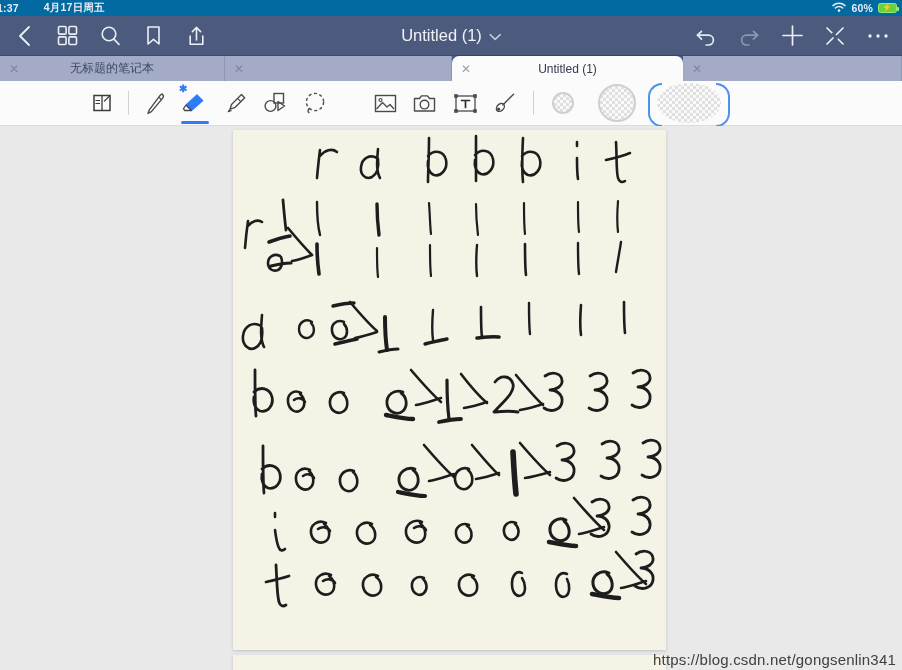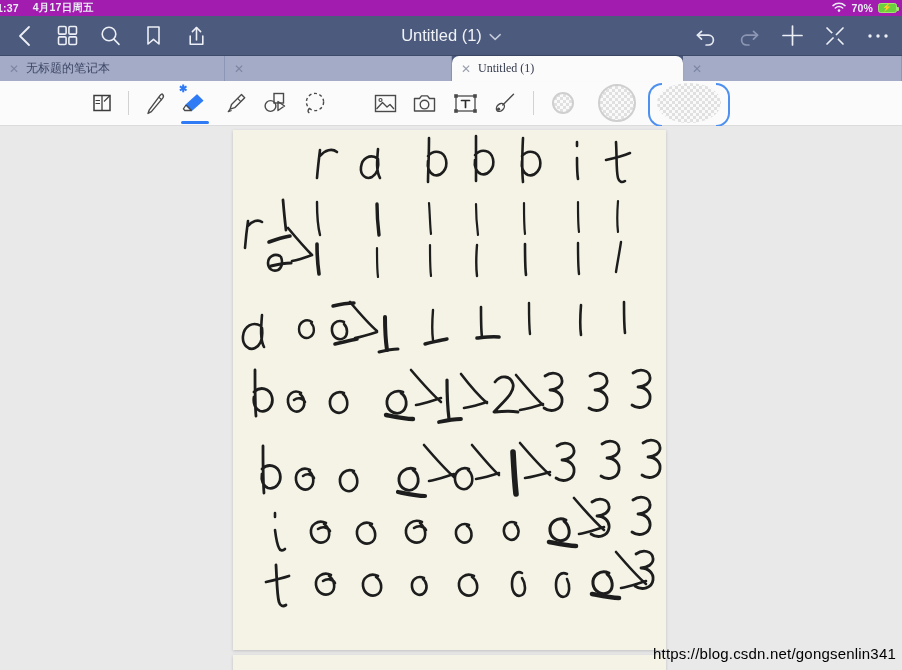--- a/index.html
+++ b/index.html
@@ -7,27 +7,27 @@
     width: 902px; height: 670px;
     overflow: hidden;
     font-family: "Liberation Sans", sans-serif;
     background: #e8e8e8;
   }
   #app { position: relative; width: 902px; height: 670px; overflow: hidden; }
 
   
   .statusbar {
     position: absolute; top: 0; left: 0; width: 902px; height: 16px;
-    background: #a21caf; color: #e9ecf3;
+    background: #0369a1; color: #e9ecf3;
     display: flex; align-items: center;
     font-size: 10.5px; font-weight: bold;
     letter-spacing: .2px;
   }
   .sb-time { margin-left: -3px; }
-  .sb-date { margin-left: 14px; font-weight: bold; }
+  .sb-date { margin-left: 25px; font-weight: bold; }
   .sb-right { margin-left: auto; display: flex; align-items: center; gap: 5px; padding-right: 5px; }
   .sb-batt {
     width: 19px; height: 10px; border: 1.2px solid #9fe870; border-radius: 2.5px;
     position: relative; background: #6ccf3d; display:flex; align-items:center; justify-content:center;
   }
   .sb-batt:after {
     content:""; position:absolute; right:-3px; top:3px; width:2px; height:4px;
     background:#9fe870; border-radius:0 1px 1px 0;
   }
   .bolt { font-size: 8px; color: #ffffff; line-height: 1; }
@@ -58,22 +58,22 @@
     background: #a3abc6; color: #3d4766;
     font-size: 12px; position: relative;
     border-right: 1px solid #8d96b4;
     cursor: pointer;
   }
   .tab .tab-close {
     position: absolute; left: 9px; top: 50%; transform: translateY(-50%);
     font-size: 12px; color: #7c85a3; line-height: 1;
   }
   .tab .tab-label {
-    width: 100%; text-align: left; padding: 0 26px;
-    white-space: nowrap; overflow: hidden; text-overflow: ellipsis; font-family: Liberation Serif, serif;
+    width: 100%; text-align: center; padding: 0 26px;
+    white-space: nowrap; overflow: hidden; text-overflow: ellipsis;
   }
   .tab.active {
     background: #fbfbfb; color: #333a4d;
     border-radius: 7px 7px 0 0; border-right: none;
     z-index: 3; box-shadow: 0 -1px 2px rgba(0,0,0,.08);
   }
   .tab.active .tab-close { color: #9aa0ad; }
 
   
   .toolbar {
@@ -126,43 +126,43 @@
   .page {
     position: absolute; left: 233px; top: 4px; width: 433px; height: 520px;
     background: #f4f3e6; box-shadow: 0 1px 3px rgba(0,0,0,.18);
   }
   .page2 {
     position: absolute; left: 233px; top: 529px; width: 433px; height: 40px;
     background: #f4f3e6; box-shadow: 0 1px 3px rgba(0,0,0,.18);
   }
   .ink { position: absolute; inset: 0; }
   .watermark {
-    position: absolute; right: 6px; bottom: 8px;
-    color: #000000; font-size: 15px;
+    position: absolute; right: 6px; bottom: 2px;
+    color: #404040; font-size: 15px;
     font-family: "Liberation Sans", sans-serif; white-space: nowrap;
     letter-spacing: .2px;
   }
 </style>
 </head>
 <body>
 
 <div id="app">
 
   <div class="statusbar">
     <span class="sb-time">1:37</span>
     <span class="sb-date">4月17日周五</span>
     <div class="sb-right">
       <span>
         <svg width="14" height="11" viewBox="0 0 14 11">
           <path d="M1 3.6a9 9 0 0 1 12 0" stroke="#e9ecf3" stroke-width="1.5" fill="none" stroke-linecap="round"></path>
           <path d="M3.3 6a5.6 5.6 0 0 1 7.4 0" stroke="#e9ecf3" stroke-width="1.5" fill="none" stroke-linecap="round"></path>
           <circle cx="7" cy="8.6" r="1.3" fill="#e9ecf3"></circle>
         </svg>
       </span>
-      <span>70%</span>
+      <span>60%</span>
       <span class="sb-batt">
           <span class="bolt">⚡</span>
         </span>
     </div>
   </div>
 
   <div class="navbar">
     <div class="nav-left">
       <div class="nav-icon">
         <svg width="15" height="22" viewBox="0 0 15 22">

